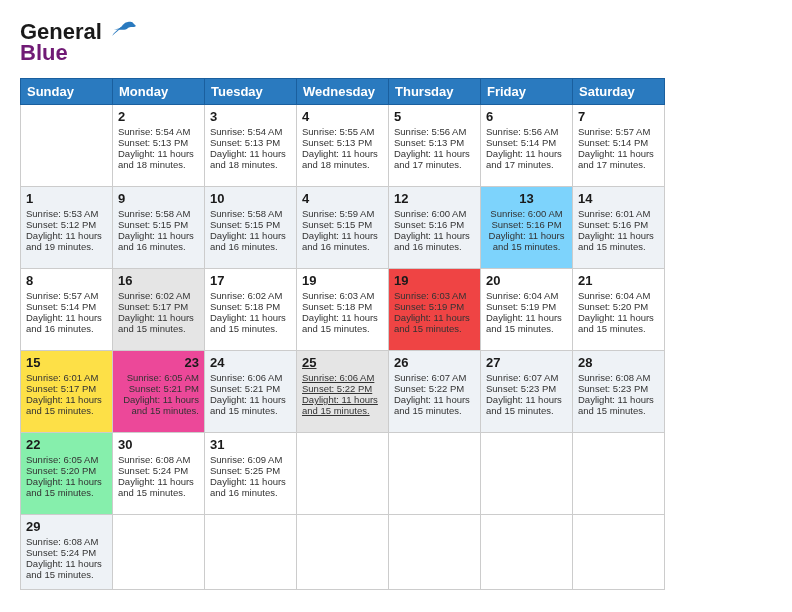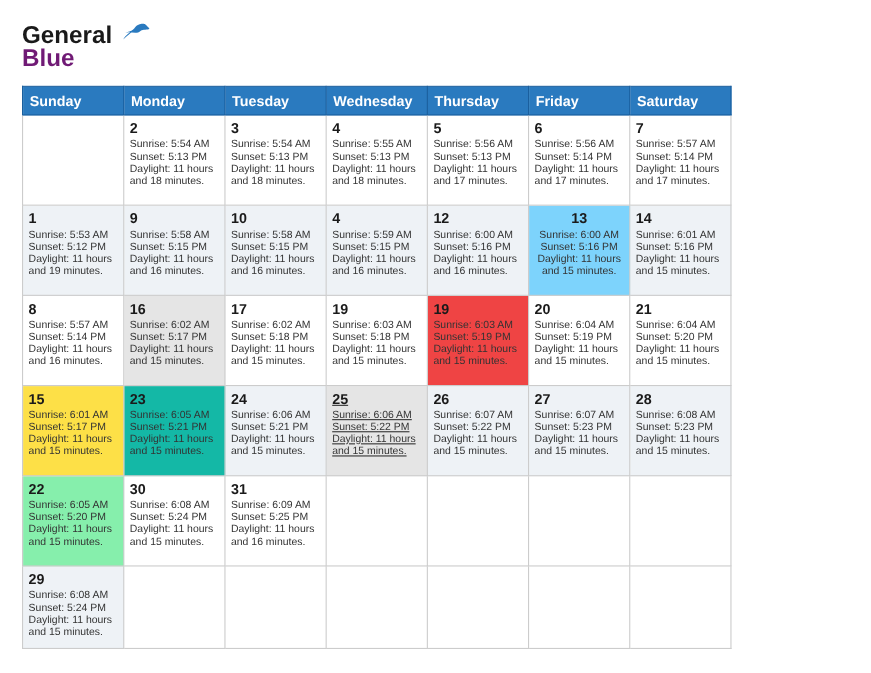--- a/index.html
+++ b/index.html
@@ -242,21 +242,21 @@
             <div>Daylight: 11 hours and 15 minutes.</div>
           </td>
         </tr>
         <tr>
           <td style="background: #fde047;">
             <span class="day-num">15</span>
             <div>Sunrise: 6:01 AM</div>
             <div>Sunset: 5:17 PM</div>
             <div>Daylight: 11 hours and 15 minutes.</div>
           </td>
-          <td style="background: #14b8a6;">
+          <td style="background: #ec4899; text-align: right;">
             <span class="day-num">23</span>
             <div>Sunrise: 6:05 AM</div>
             <div>Sunset: 5:21 PM</div>
             <div>Daylight: 11 hours and 15 minutes.</div>
           </td>
           <td style="background: rgb(238, 242, 246);">
             <span class="day-num">24</span>
             <div>Sunrise: 6:06 AM</div>
             <div>Sunset: 5:21 PM</div>
             <div>Daylight: 11 hours and 15 minutes.</div>

